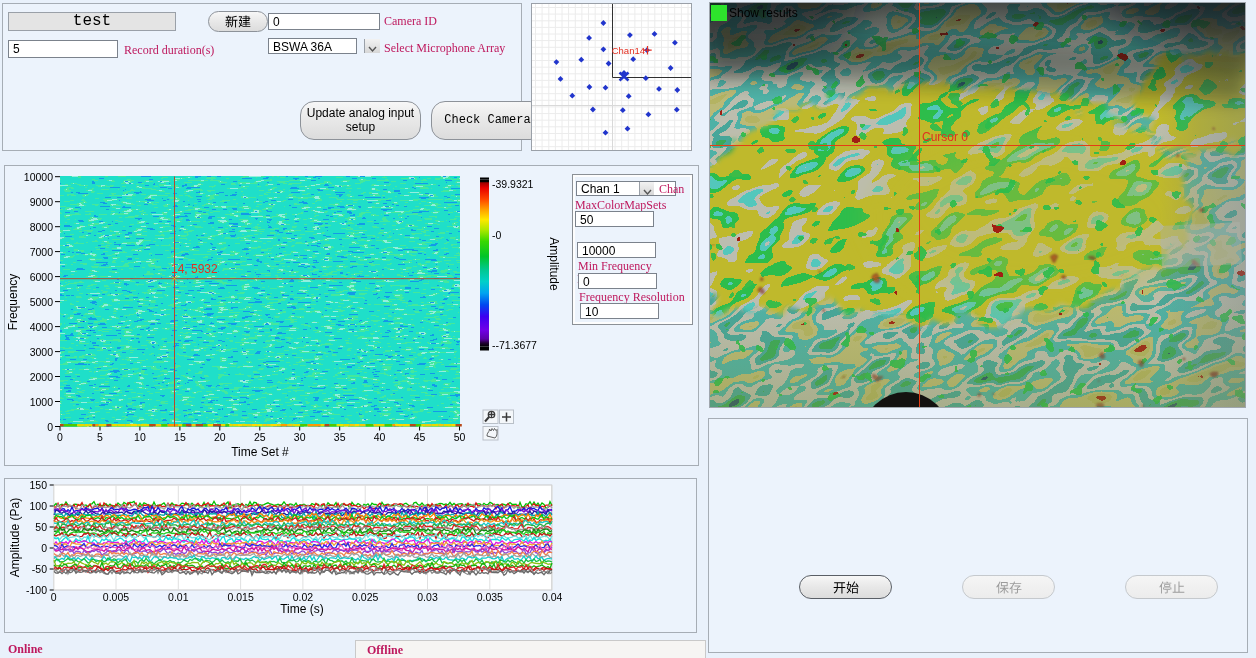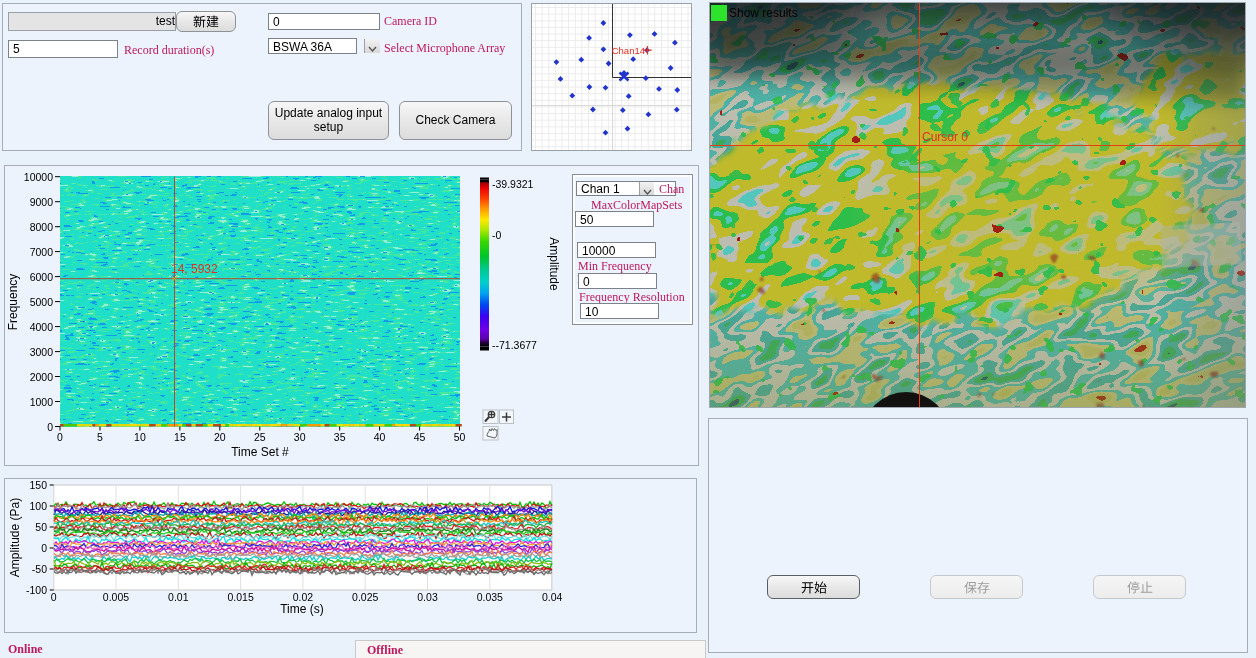--- a/index.html
+++ b/index.html
@@ -1,46 +1,46 @@
 <!DOCTYPE html>
 <html><head>
 <meta charset="utf-8">
 <style>
   html,body{margin:0;padding:0;}
   body{width:1256px;height:658px;background:#e9f1fb;font-family:"Liberation Sans",sans-serif;position:relative;overflow:hidden;}
   .abs{position:absolute;}
   .panel{position:absolute;border:1px solid #a6adb5;background:#ecf3fc;}
   .lbl{position:absolute;color:#be185d;font-size:12px;white-space:nowrap;font-family:Liberation Serif, serif;}
   .inp{position:absolute;background:#fff;border:1px solid #7b828c;font-size:12px;color:#000;box-sizing:border-box;padding:1px 0 0 4px;}
-  .btn{position:absolute;background:linear-gradient(#f7f7f7,#e9e9e9 45%,#dcdcdc);border:1px solid #8d9299;font-size:12px;color:#000;box-sizing:border-box;text-align:center;border-radius:6px;}
+  .btn{position:absolute;background:linear-gradient(#f7f7f7,#e9e9e9 45%,#dcdcdc);border:1px solid #8d9299;font-size:12px;color:#000;box-sizing:border-box;text-align:center;border-radius:14px;margin-left:32px;}
   .btn.dis{background:linear-gradient(#f5f5f5,#ececec);border:1px solid #c5c9cd;color:#9b9b9b;}
 </style>
 </head>
 <body>
 
 <div class="panel" style="left:2px;top:3px;width:518px;height:146px;"></div>
-<div class="abs" style="left:8px;top:12px;width:168px;height:19px;background:#e4e4e4;border:1px solid #9aa0a8;box-sizing:border-box;text-align:right;font-size:12px;line-height:17px;">test</div>
+<div class="abs" style="left:8px;top:12px;width:168px;height:19px;background:#e4e4e4;border:1px solid #9aa0a8;box-sizing:border-box;text-align:center;font-size:16px;line-height:17px;font-family:Liberation Mono, monospace;">test</div>
 <div class="btn" style="left:176px;top:11px;width:60px;height:21px;line-height:19px;"><svg width="26" height="14" viewBox="0 0 26 14" style="vertical-align:middle">
       <path transform="translate(0.0 11.4) scale(0.01300 -0.01300)" fill="#000" d="M360 213C390 163 426 95 442 51L495 83C480 125 444 190 411 240ZM135 235C115 174 82 112 41 68C56 59 82 40 94 30C133 77 173 150 196 220ZM553 744V400C553 267 545 95 460 -25C476 -34 506 -57 518 -71C610 59 623 256 623 400V432H775V-75H848V432H958V502H623V694C729 710 843 736 927 767L866 822C794 792 665 762 553 744ZM214 827C230 799 246 765 258 735H61V672H503V735H336C323 768 301 811 282 844ZM377 667C365 621 342 553 323 507H46V443H251V339H50V273H251V18C251 8 249 5 239 5C228 4 197 4 162 5C172 -13 182 -41 184 -59C233 -59 267 -58 290 -47C313 -36 320 -18 320 17V273H507V339H320V443H519V507H391C410 549 429 603 447 652ZM126 651C146 606 161 546 165 507L230 525C225 563 208 622 187 665Z"></path>
       <path transform="translate(13.0 11.4) scale(0.01300 -0.01300)" fill="#000" d="M394 755V695H581V620H330V561H581V483H387V422H581V345H379V288H581V209H337V149H581V49H652V149H937V209H652V288H899V345H652V422H876V561H945V620H876V755H652V840H581V755ZM652 561H809V483H652ZM652 620V695H809V620ZM97 393C97 404 120 417 135 425H258C246 336 226 259 200 193C173 233 151 283 134 343L78 322C102 241 132 177 169 126C134 60 89 8 37 -30C53 -40 81 -66 92 -80C140 -43 183 7 218 70C323 -30 469 -55 653 -55H933C937 -35 951 -2 962 14C911 13 694 13 654 13C485 13 347 35 249 132C290 225 319 342 334 483L292 493L278 492H192C242 567 293 661 338 758L290 789L266 778H64V711H237C197 622 147 540 129 515C109 483 84 458 66 454C76 439 91 408 97 393Z"></path>
     </svg></div>
 <div class="inp" style="left:8px;top:40px;width:110px;height:18px;">5</div>
 <div class="lbl" style="left:124px;top:43px;text-align:right;">Record duration(s)</div>
 <div class="inp" style="left:268px;top:13px;width:112px;height:17px;">0</div>
 <div class="lbl" style="left:384px;top:14px;">Camera ID</div>
 
 <div class="inp" style="left:268px;top:38px;width:89px;height:16px;">BSWA 36A</div>
 <div class="abs" style="left:364px;top:39px;width:15px;height:14px;background:linear-gradient(#f2f2f2,#d7d7d7);border-left:1px solid #9aa0a8;text-align:center;">
   <svg width="9" height="7" style="margin-top:3px">
       <path d="M1 1 L4.5 5 L8 1" stroke="#555" stroke-width="1.4" fill="none"></path>
     </svg>
 </div>
 <div class="lbl" style="left:384px;top:41px;">Select Microphone Array</div>
 <div class="btn" style="left:268px;top:101px;width:121px;height:39px;font-size:12px;padding-top:4px;">Update analog input<br>setup</div>
-<div class="btn" style="left:399px;top:101px;width:113px;height:39px;line-height:37px;">Check Camera</div>
+<div class="btn" style="left:399px;top:101px;width:113px;height:39px;line-height:37px;font-family:Liberation Mono, monospace;">Check Camera</div>
 
 <svg class="abs" style="left:531px;top:3px;" width="161" height="148">
   <defs>
       <clipPath id="micclip">
         <rect x="1" y="1" width="159" height="146"></rect>
       </clipPath>
     </defs>
   <rect x="0" y="0" width="161" height="148" fill="#ffffff"></rect>
   <g stroke="#ececec" stroke-width="1" clip-path="url(#micclip)">
     <line x1="4.5" y1="0" x2="4.5" y2="148"></line>
@@ -468,21 +468,21 @@
 </svg>
 
 <div class="abs" style="left:572px;top:174px;width:119px;height:149px;border:1px solid #8b9096;box-shadow:inset 0 0 0 2px #fdfdfd;background:#ecf3fc;"></div>
 <div class="inp" style="left:576px;top:181px;width:100px;height:15px;font-size:12px;padding-top:0;">Chan 1</div>
 <div class="abs" style="left:639px;top:182px;width:14px;height:13px;background:linear-gradient(#f2f2f2,#d7d7d7);border-left:1px solid #9aa0a8;text-align:center;">
   <svg width="9" height="7" style="margin-top:3px">
       <path d="M1 1 L4.5 5 L8 1" stroke="#555" stroke-width="1.4" fill="none"></path>
     </svg>
 </div>
 <div class="lbl" style="left:659px;top:182px;font-size:12px;">Chan</div>
-<div class="lbl" style="left:575px;top:198px;font-size:12px;margin-left:16px;">MaxColorMapSets</div>
+<div class="lbl" style="left:575px;top:198px;font-size:12px;">MaxColorMapSets</div>
 <div class="inp" style="left:575px;top:211px;width:79px;height:16px;font-size:12px;">50</div>
 <div class="lbl" style="left:577px;top:228px;font-size:12px;margin-top:44px;">Max Frequency</div>
 <div class="inp" style="left:577px;top:242px;width:79px;height:16px;font-size:12px;">10000</div>
 <div class="lbl" style="left:578px;top:259px;font-size:12px;">Min Frequency</div>
 <div class="inp" style="left:578px;top:273px;width:79px;height:16px;font-size:12px;">0</div>
 <div class="lbl" style="left:579px;top:290px;font-size:12px;">Frequency Resolution</div>
 <div class="inp" style="left:580px;top:303px;width:79px;height:16px;font-size:12px;">10</div>
 
 <div class="panel" style="left:4px;top:478px;width:691px;height:153px;"></div>
 

